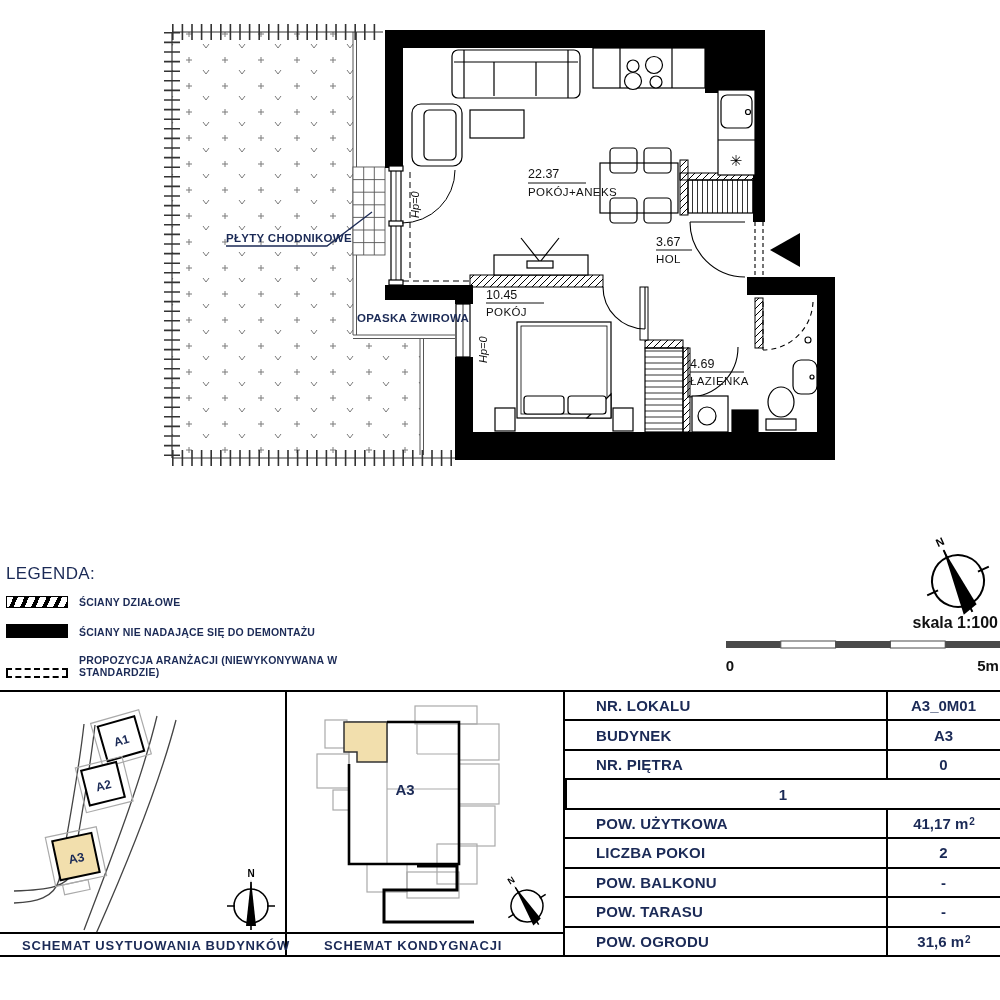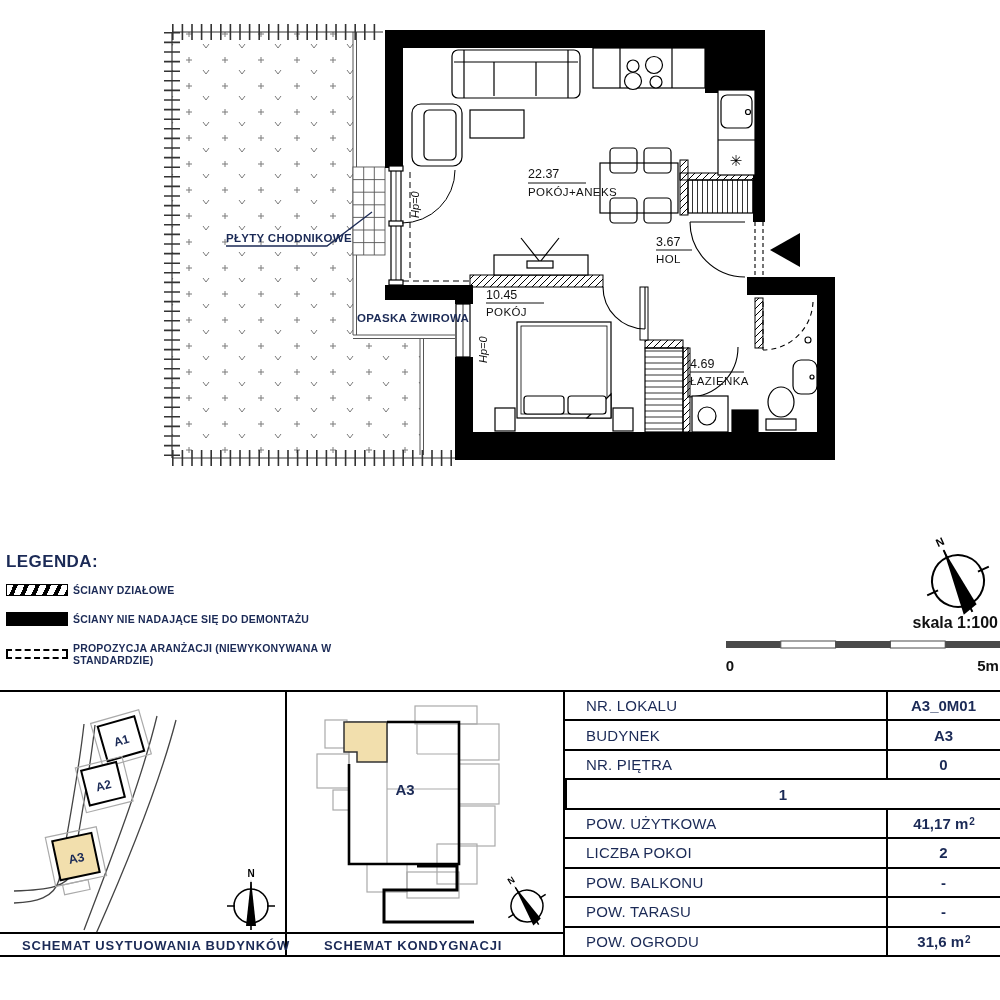--- a/index.html
+++ b/index.html
@@ -12,22 +12,22 @@
   .room-label text{font-family:"Liberation Sans",sans-serif;font-size:12.5px;fill:#111;}
   .room-label text.rn{font-size:11.5px;letter-spacing:.4px;}
   .room-label line{stroke:#111;stroke-width:1;}
   .outdoor-label{font-family:"Liberation Sans",sans-serif;font-size:11.5px;font-weight:bold;
                  fill:#1b2a56;letter-spacing:.3px;}
   .hp{font-family:"Liberation Sans",sans-serif;font-size:11px;font-style:italic;fill:#111;}
   .nav-n{font-family:"Liberation Sans",sans-serif;font-weight:bold;fill:#000;text-anchor:middle;}
 
   
   #legend{left:6px;top:552px;width:400px;}
-  #legend .title{font-size:17px;font-weight:bold;color:#1b2a56;letter-spacing:.4px;margin:0 0 12px 0;}
-  #legend .item{display:flex;align-items:center;gap:5px;margin-bottom:16px;}
+  #legend .title{font-size:17px;font-weight:normal;color:#1b2a56;letter-spacing:.4px;margin:12px 0 12px 0;}
+  #legend .item{display:flex;align-items:flex-end;gap:11px;margin-bottom:16px;}
   #legend .sym{width:62px;height:12px;flex:none;box-sizing:border-box;}
   #legend .sym.hatched{border:1.6px solid #000;
      background:repeating-linear-gradient(115deg,#fff 0 6px,#000 6px 10px);}
   #legend .sym.solid{background:#000;height:14px;}
   #legend .sym.dashed{border:2px dashed #000;background:#fff;height:10px;}
   #legend .lab{font-size:10.5px;font-weight:bold;color:#1b2a56;letter-spacing:.2px;}
 
   
   #scaleblock{left:700px;top:530px;width:300px;height:160px;}
   .skala-text{font-family:"Liberation Sans",sans-serif;font-size:16px;font-weight:bold;fill:#111;}
@@ -40,22 +40,22 @@
   #capline{position:absolute;left:0;top:240px;width:565px;height:2px;background:#000;}
   .caption{position:absolute;top:242px;height:23px;display:flex;align-items:center;
            justify-content:center;font-size:13px;font-weight:bold;color:#1b2a56;letter-spacing:.8px;}
   .bld-label{font-family:"Liberation Sans",sans-serif;font-weight:bold;fill:#1b2a56;}
 
   
   #lokal-table{position:absolute;left:565px;top:0;width:435px;height:263px;
                display:flex;flex-direction:column;}
   #lokal-table .row{flex:1;display:flex;border-bottom:2px solid #000;box-sizing:border-box;}
   #lokal-table .row:last-child{border-bottom:none;}
-  #lokal-table .lbl{width:321px;flex:none;display:flex;align-items:center;padding-left:21px;
-                    box-sizing:border-box;font-size:15px;font-weight:normal;color:#1b2a56;
+  #lokal-table .lbl{width:321px;flex:none;display:flex;align-items:center;padding-left:31px;
+                    box-sizing:border-box;font-size:15px;font-weight:bold;color:#1b2a56;
                     letter-spacing:.2px;}
   #lokal-table .val{flex:1;border-left:2px solid #000;display:flex;align-items:center;
                     justify-content:center;font-size:15px;font-weight:bold;color:#1b2a56;}
   #lokal-table sup{font-size:10px;margin-left:1px;transform:translateY(-2px);}
 </style>
 </head>
 <body>
 
 <div id="page">
 

